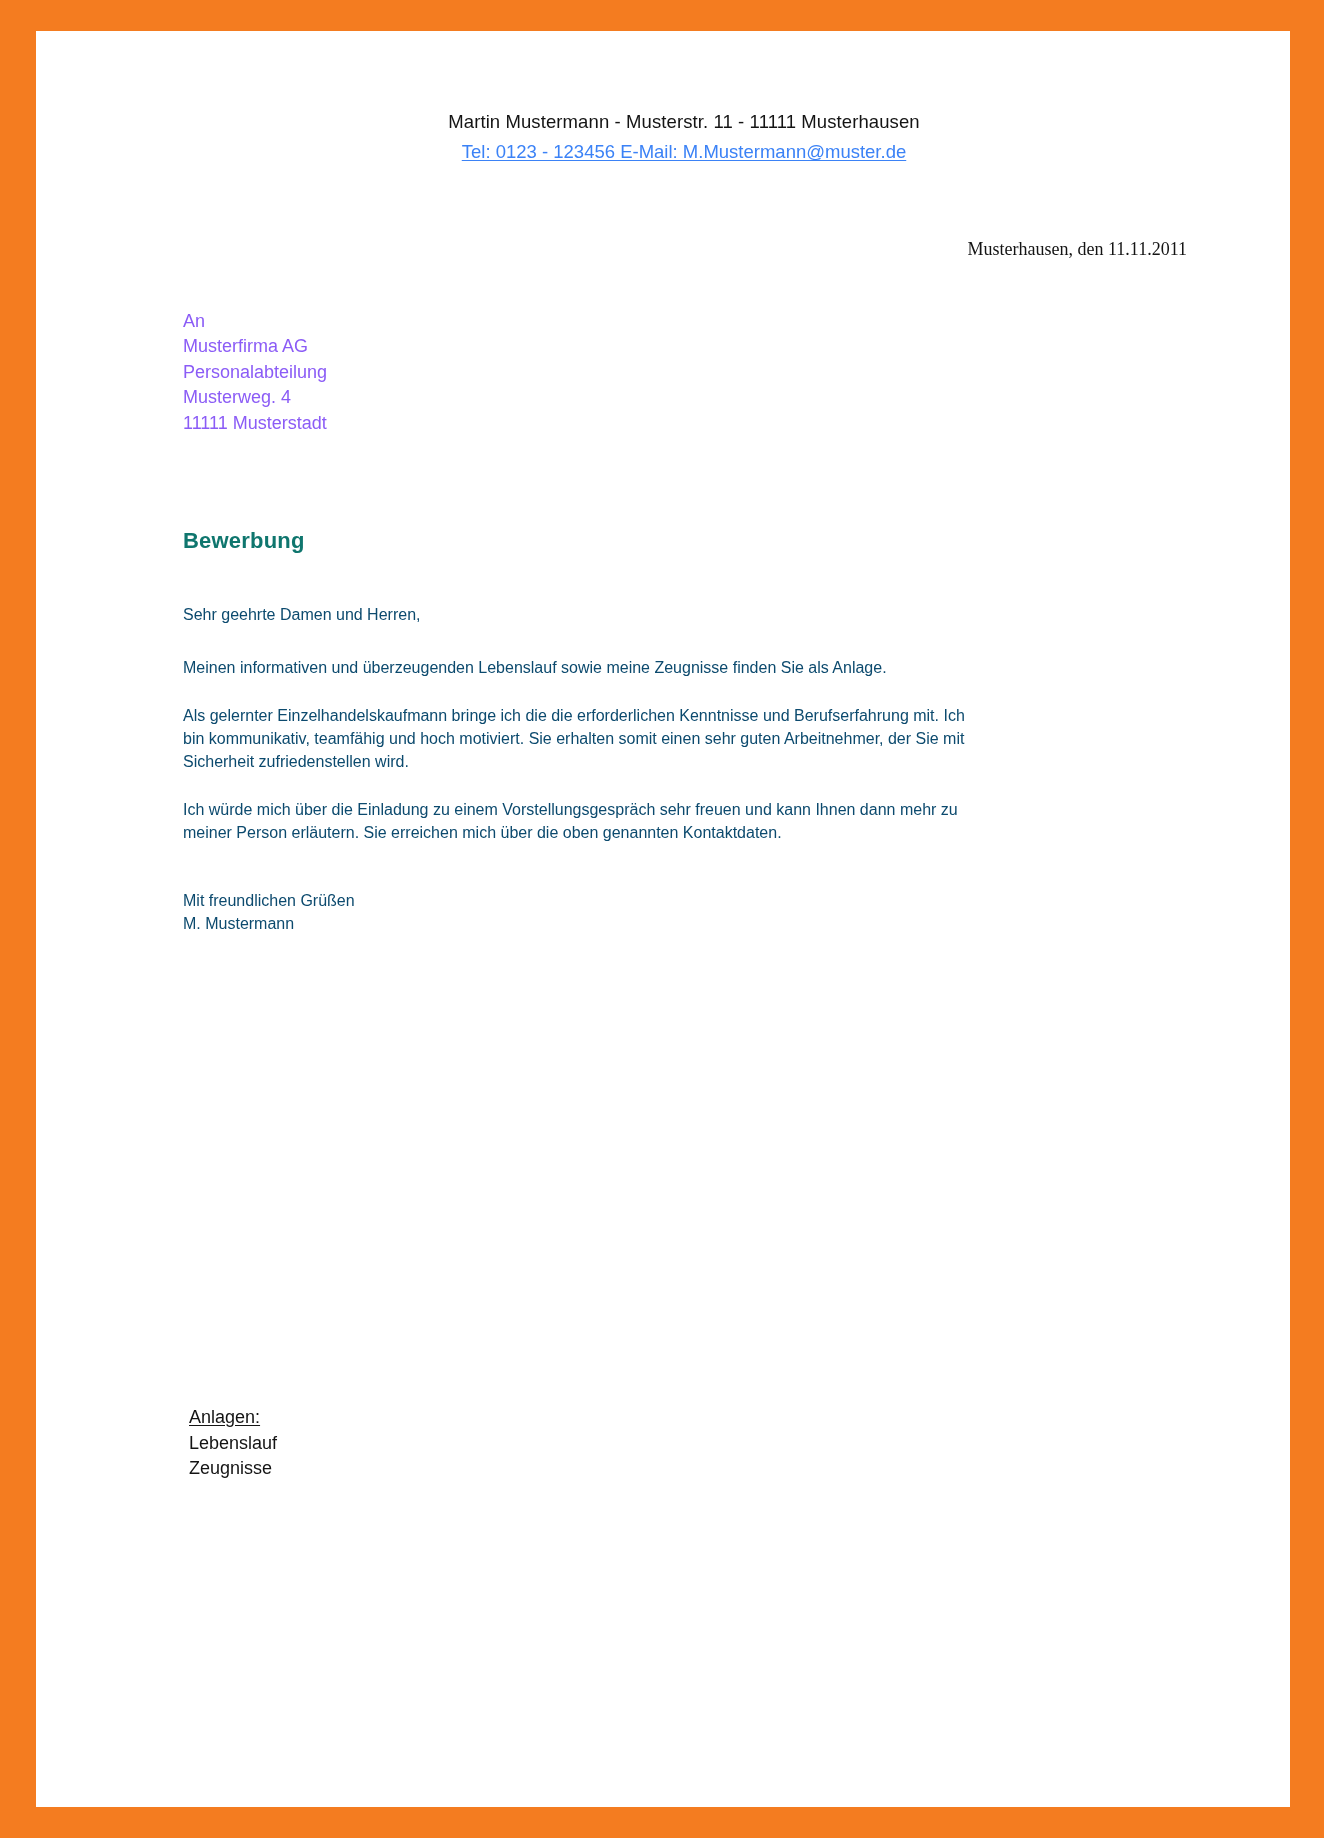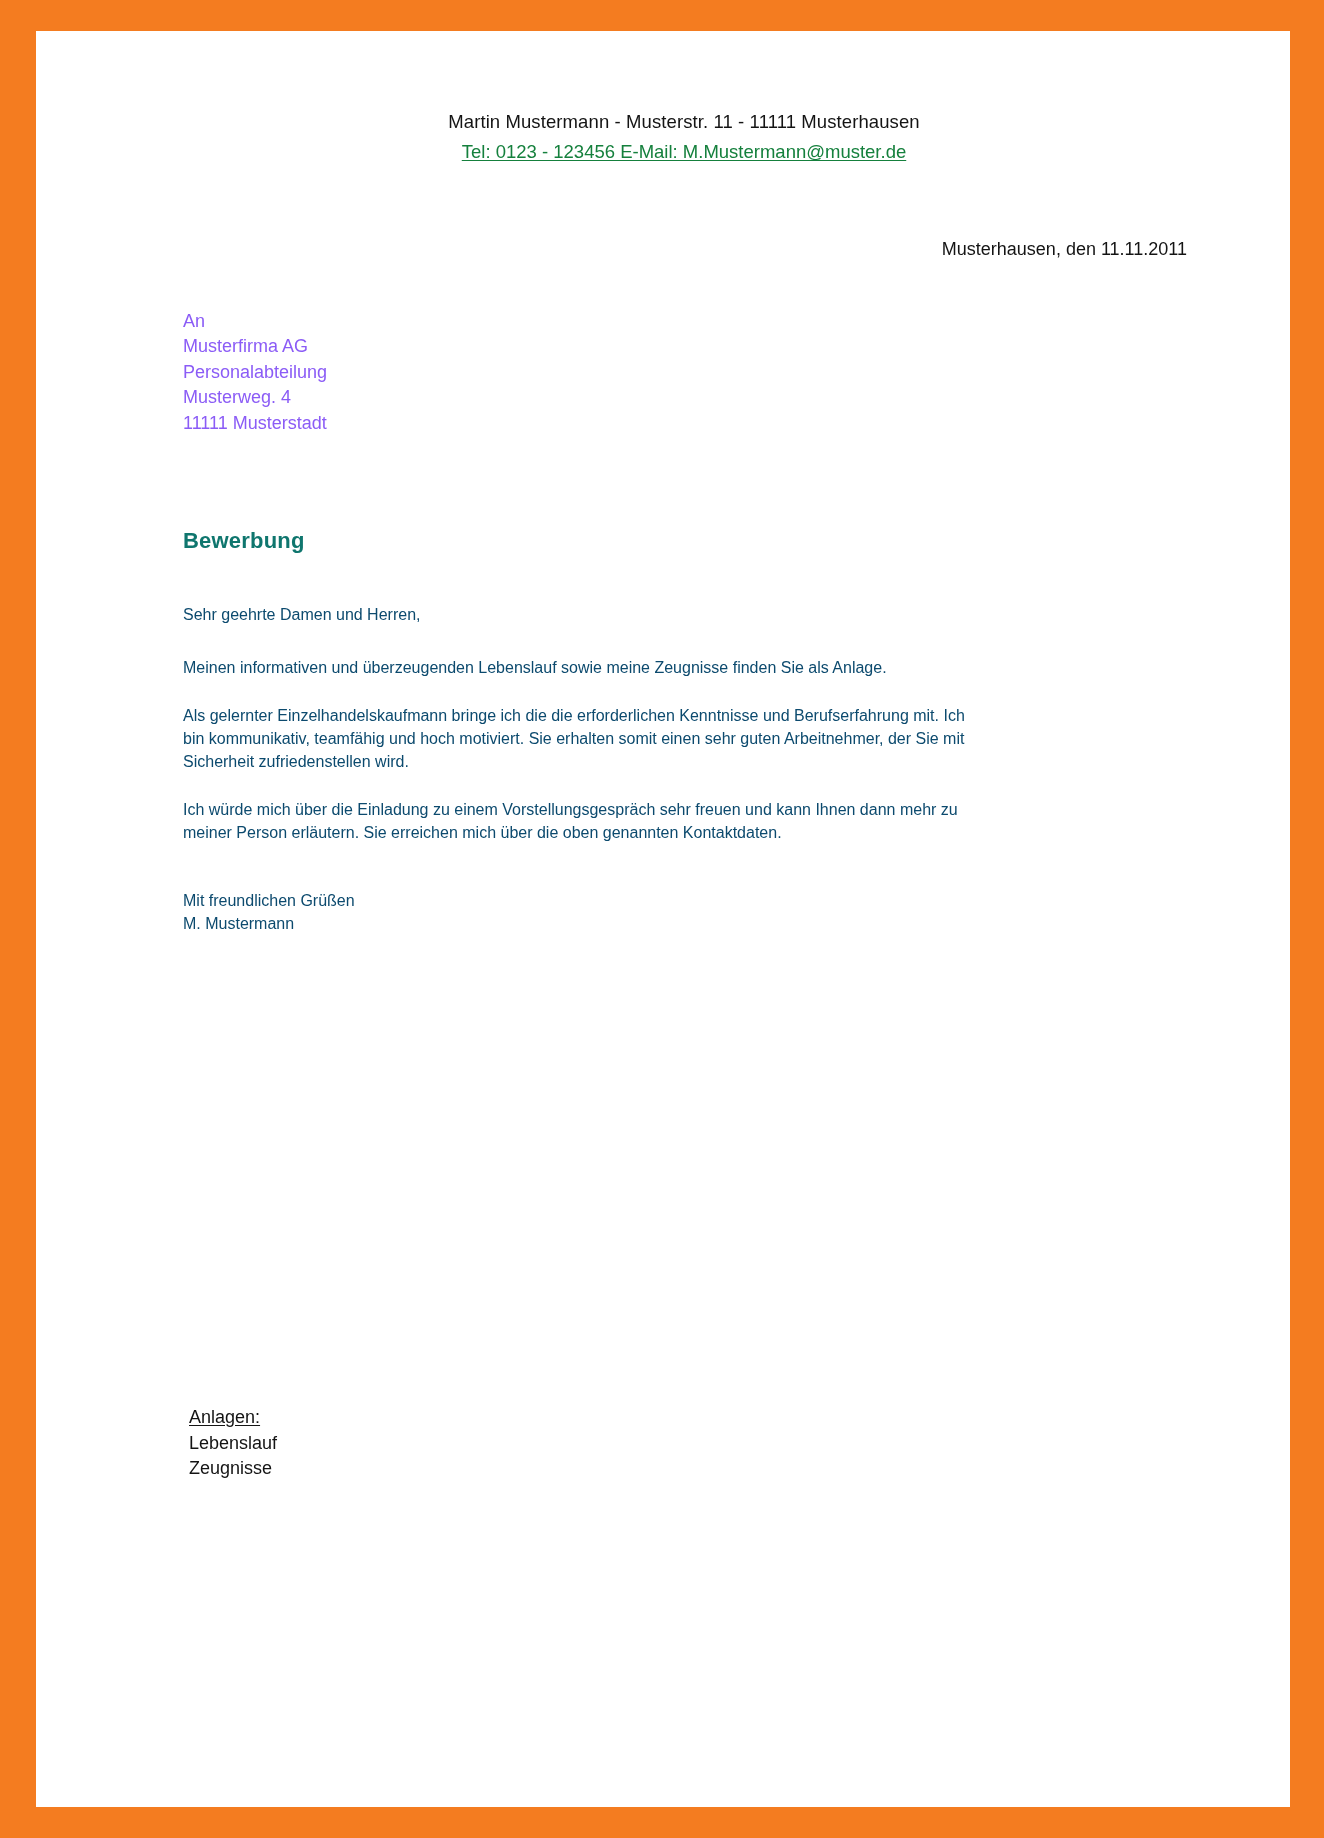--- a/index.html
+++ b/index.html
@@ -46,33 +46,34 @@
     text-align: center;
   }
   .letterhead .line1 {
     font-size: 18.5px;
     letter-spacing: 0.1px;
     color: #141414;
   }
   .letterhead .line2 {
     font-size: 18.5px;
     margin-top: 4px;
-    color: #15803d;
+    color: #3b82f6;
     text-decoration: underline;
     text-underline-offset: 2px;
     display: inline-block;
   }
 
   
   .date-line {
     position: absolute;
     right: 124px;
     top: 206px;
     font-size: 18px;
     color: #141414;
+    font-family: Liberation Serif, serif;
   }
 
   
   .recipient {
     position: absolute;
     left: 126px;
     top: 278px;
     font-size: 18px;
     line-height: 1.41;
     color: #8b5cf6;

